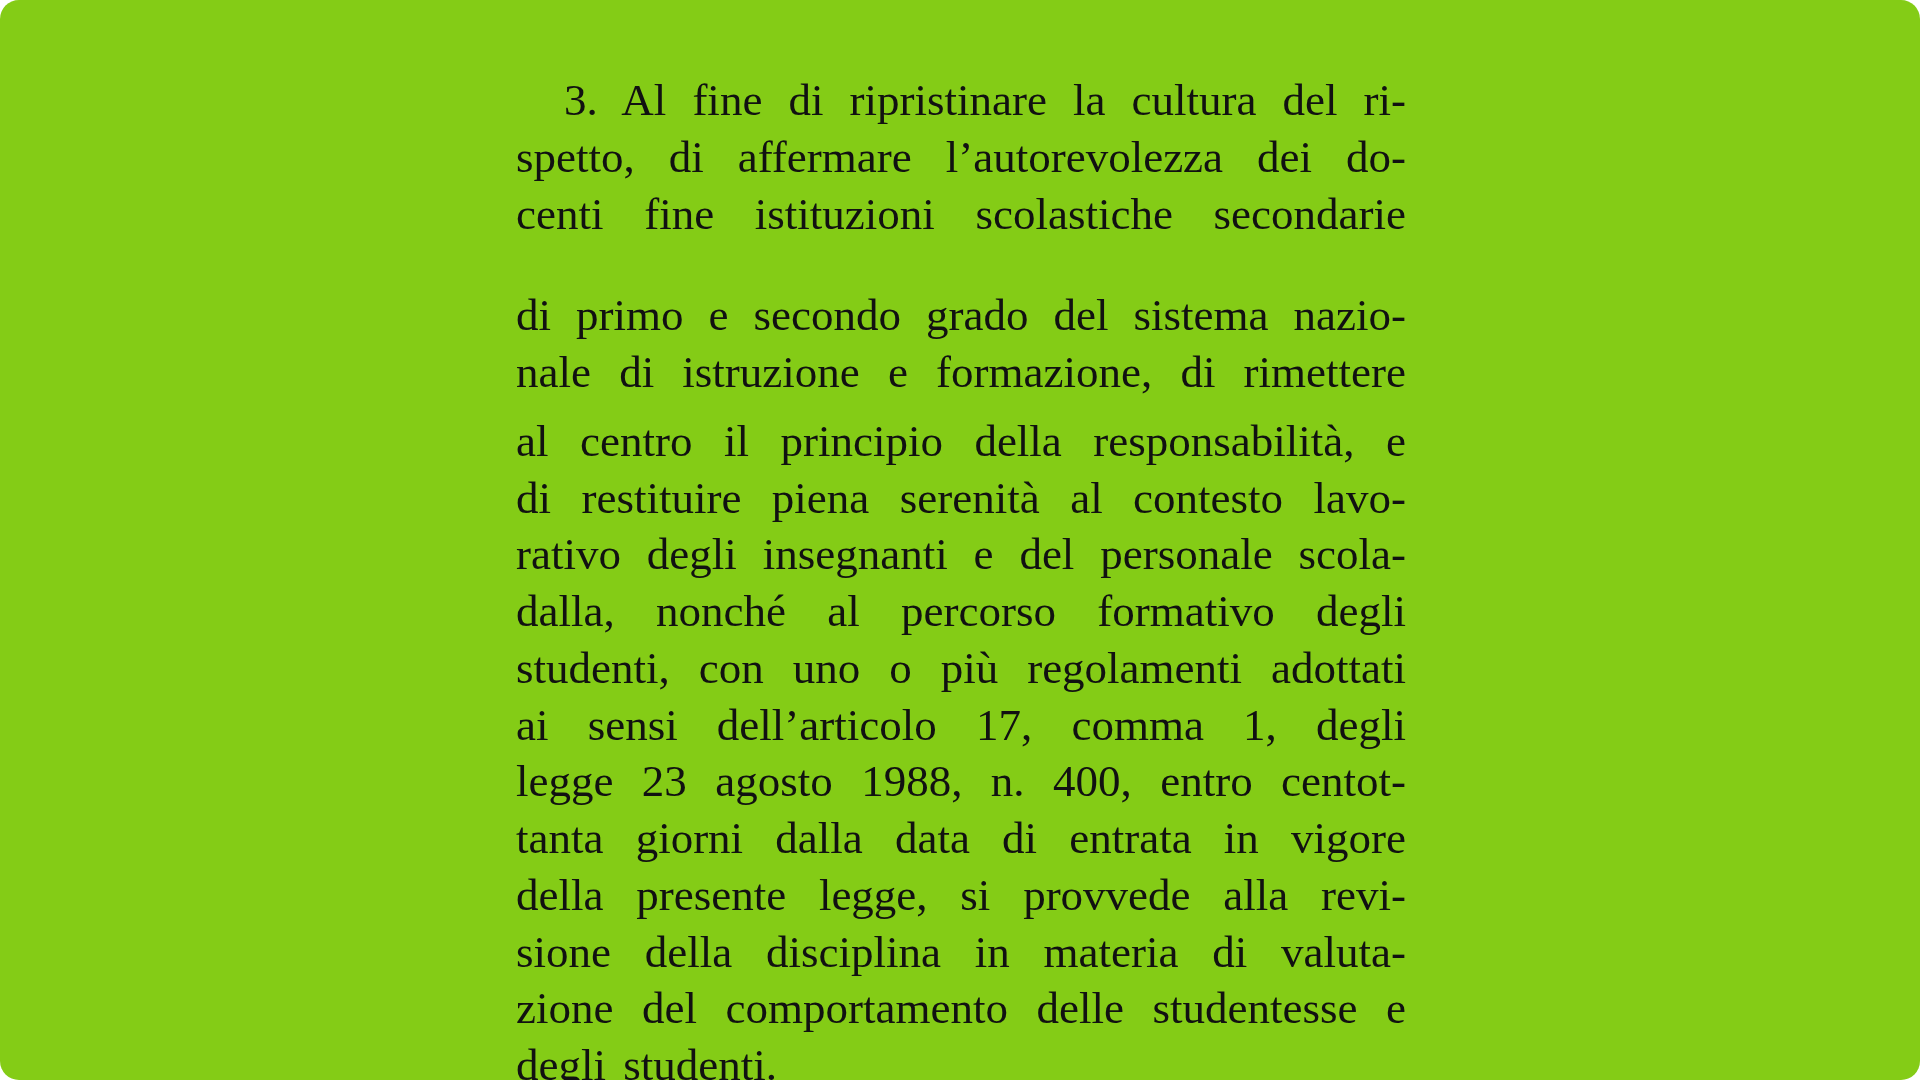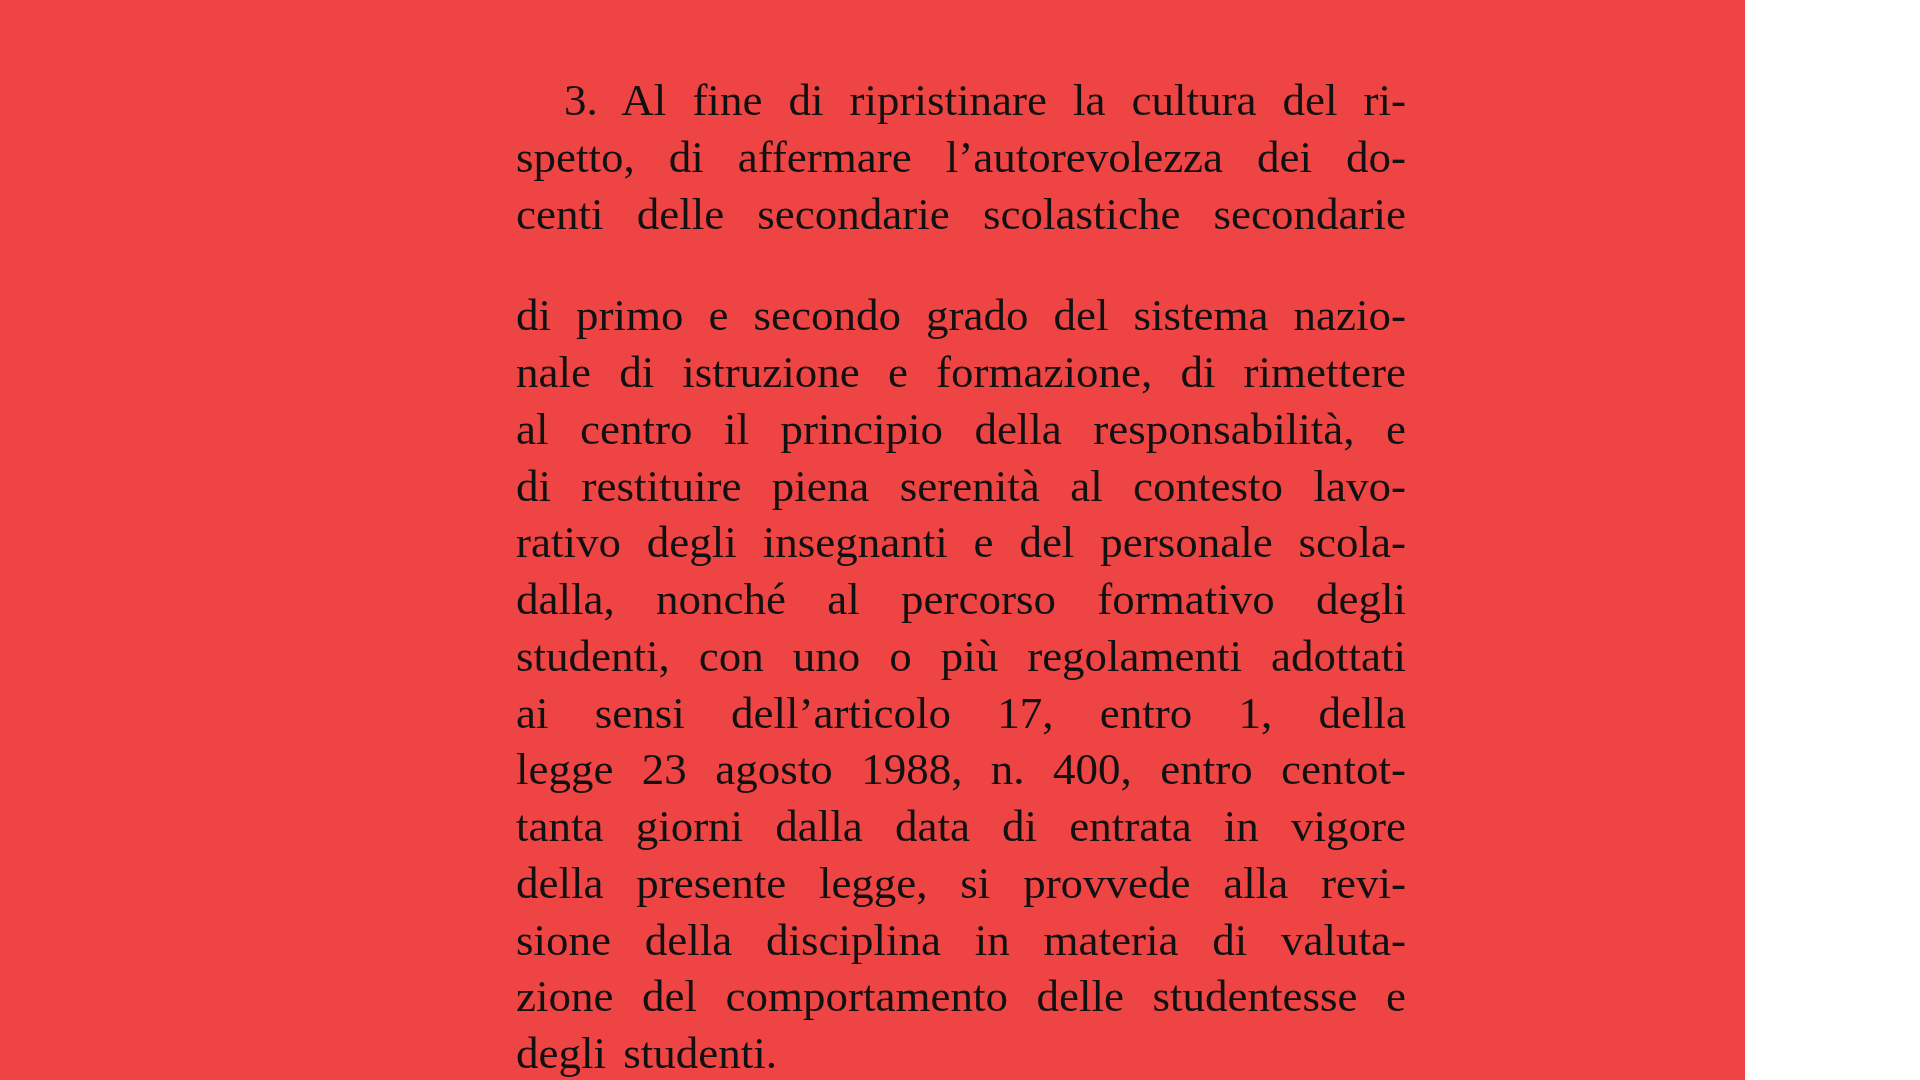--- a/index.html
+++ b/index.html
@@ -5,23 +5,24 @@
     html, body {
       margin: 0;
       padding: 0;
       width: 1920px;
       height: 1080px;
       background: #ffffff;
       overflow: hidden;
     }
     .page {
       position: relative;
-      width: 1745px;
+      width: 1920px;
       height: 1080px;
-      background: #ef4444;
+      background: #84cc16;
+      border-radius: 19px;
     }
     .paragraph {
       position: absolute;
       left: 516px;
       top: 72px;
       width: 890px;
       font-family: "Liberation Serif", "DejaVu Serif", serif;
       font-size: 45px;
       line-height: 56.75px;
       color: #111111;
@@ -43,29 +44,29 @@
       word-spacing: 6px;
     }
   </style>
 </head>
 <body>
 
 <div class="page">
   <div class="paragraph">
     <div class="line first" style="white-space: normal;">3. Al fine di ripristinare la cultura del ri-</div>
     <div class="line" style="white-space: normal;">spetto, di affermare l’autorevolezza dei do-</div>
-    <div class="line" style="white-space: normal;">centi delle secondarie scolastiche secondarie</div>
+    <div class="line" style="white-space: normal;">centi fine istituzioni scolastiche secondarie</div>
     <div class="line" style="white-space: normal; margin-top: 45px;">di primo e secondo grado del sistema nazio-</div>
     <div class="line" style="white-space: normal;">nale di istruzione e formazione, di rimettere</div>
-    <div class="line" style="white-space: normal;">al centro il principio della responsabilità, e</div>
+    <div class="line" style="white-space: normal; margin-top: 12px;">al centro il principio della responsabilità, e</div>
     <div class="line" style="white-space: normal;">di restituire piena serenità al contesto lavo-</div>
     <div class="line" style="white-space: normal;">rativo degli insegnanti e del personale scola-</div>
     <div class="line" style="white-space: normal;">dalla, nonché al percorso formativo degli</div>
     <div class="line" style="white-space: normal;">studenti, con uno o più regolamenti adottati</div>
-    <div class="line" style="white-space: normal;">ai sensi dell’articolo 17, entro 1, della</div>
+    <div class="line" style="white-space: normal;">ai sensi dell’articolo 17, comma 1, degli</div>
     <div class="line" style="white-space: normal;">legge 23 agosto 1988, n. 400, entro centot-</div>
     <div class="line" style="white-space: normal;">tanta giorni dalla data di entrata in vigore</div>
     <div class="line" style="white-space: normal;">della presente legge, si provvede alla revi-</div>
     <div class="line" style="white-space: normal;">sione della disciplina in materia di valuta-</div>
     <div class="line" style="white-space: normal;">zione del comportamento delle studentesse e</div>
     <div class="line last" style="white-space: normal; text-align: right;">degli studenti.</div>
   </div>
 </div>
 
 </body></html>

